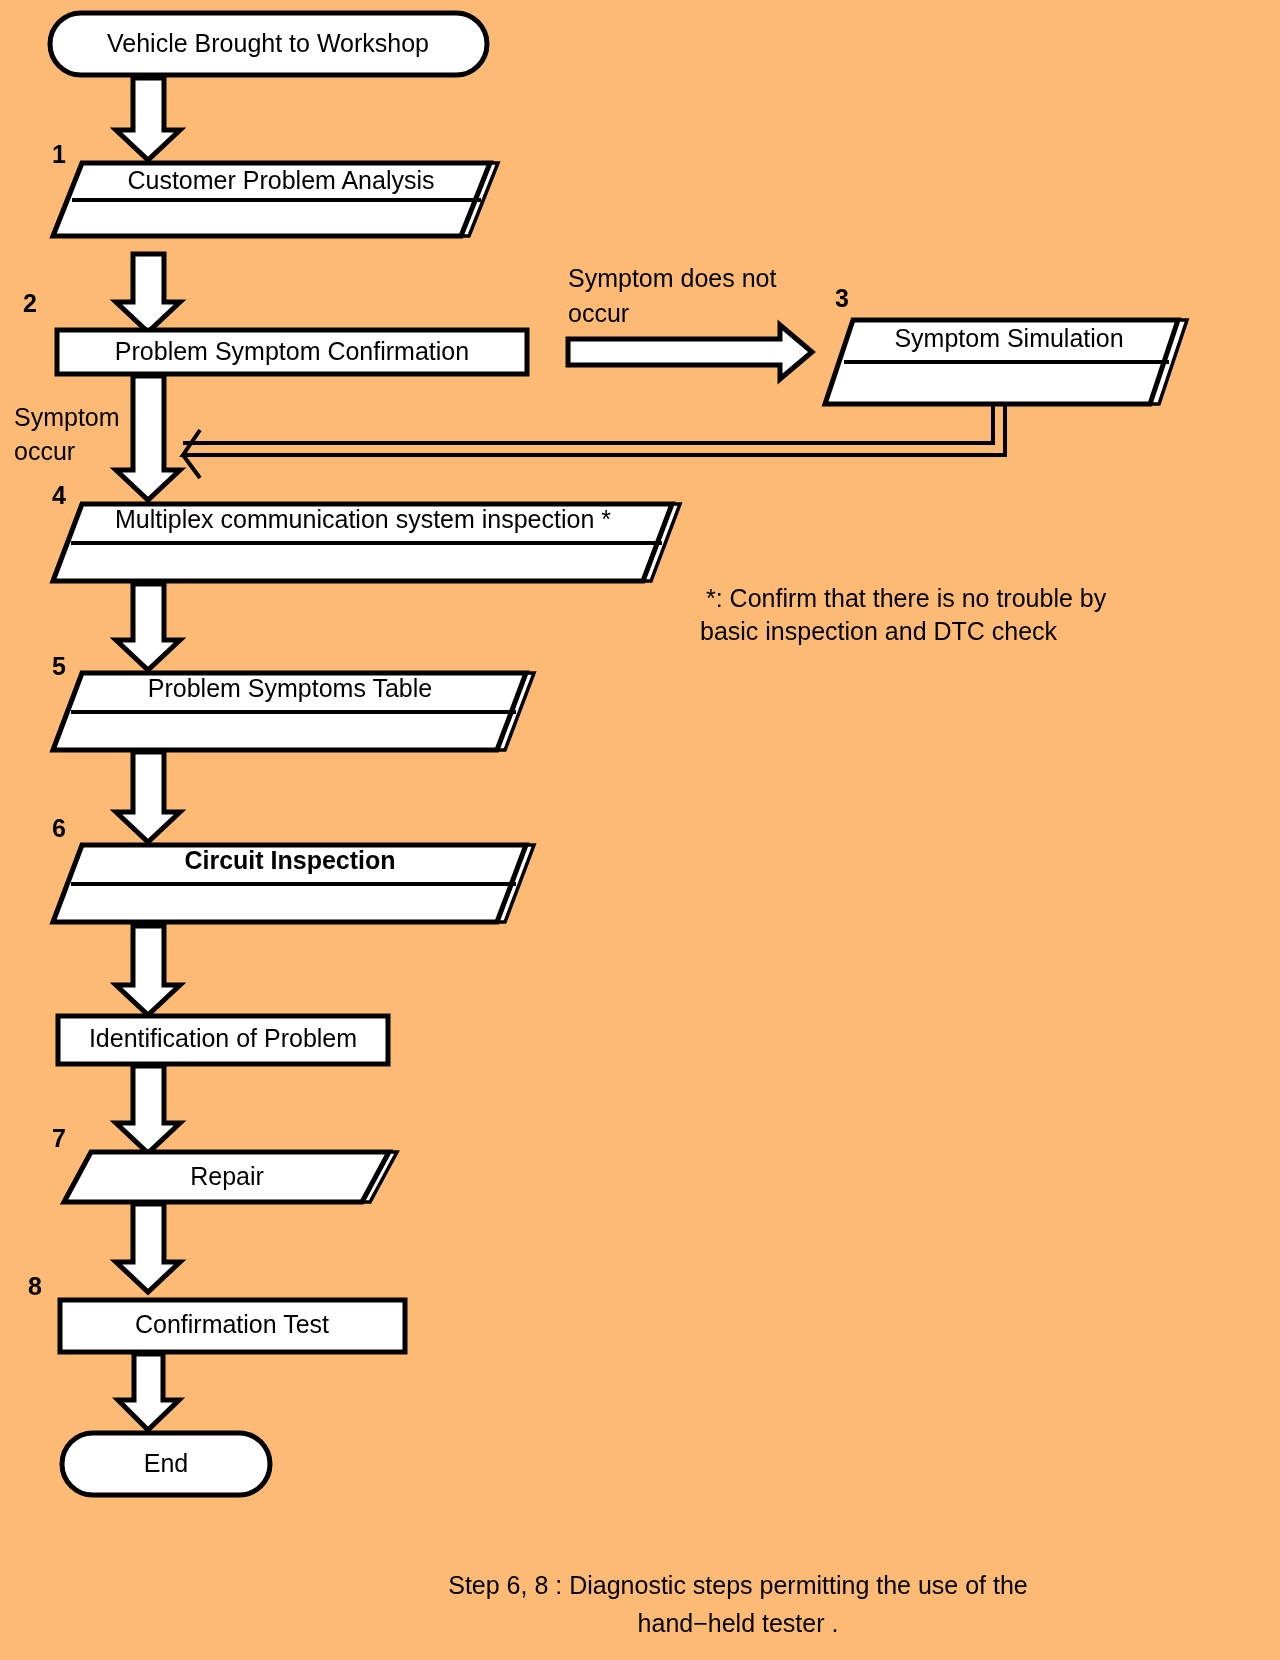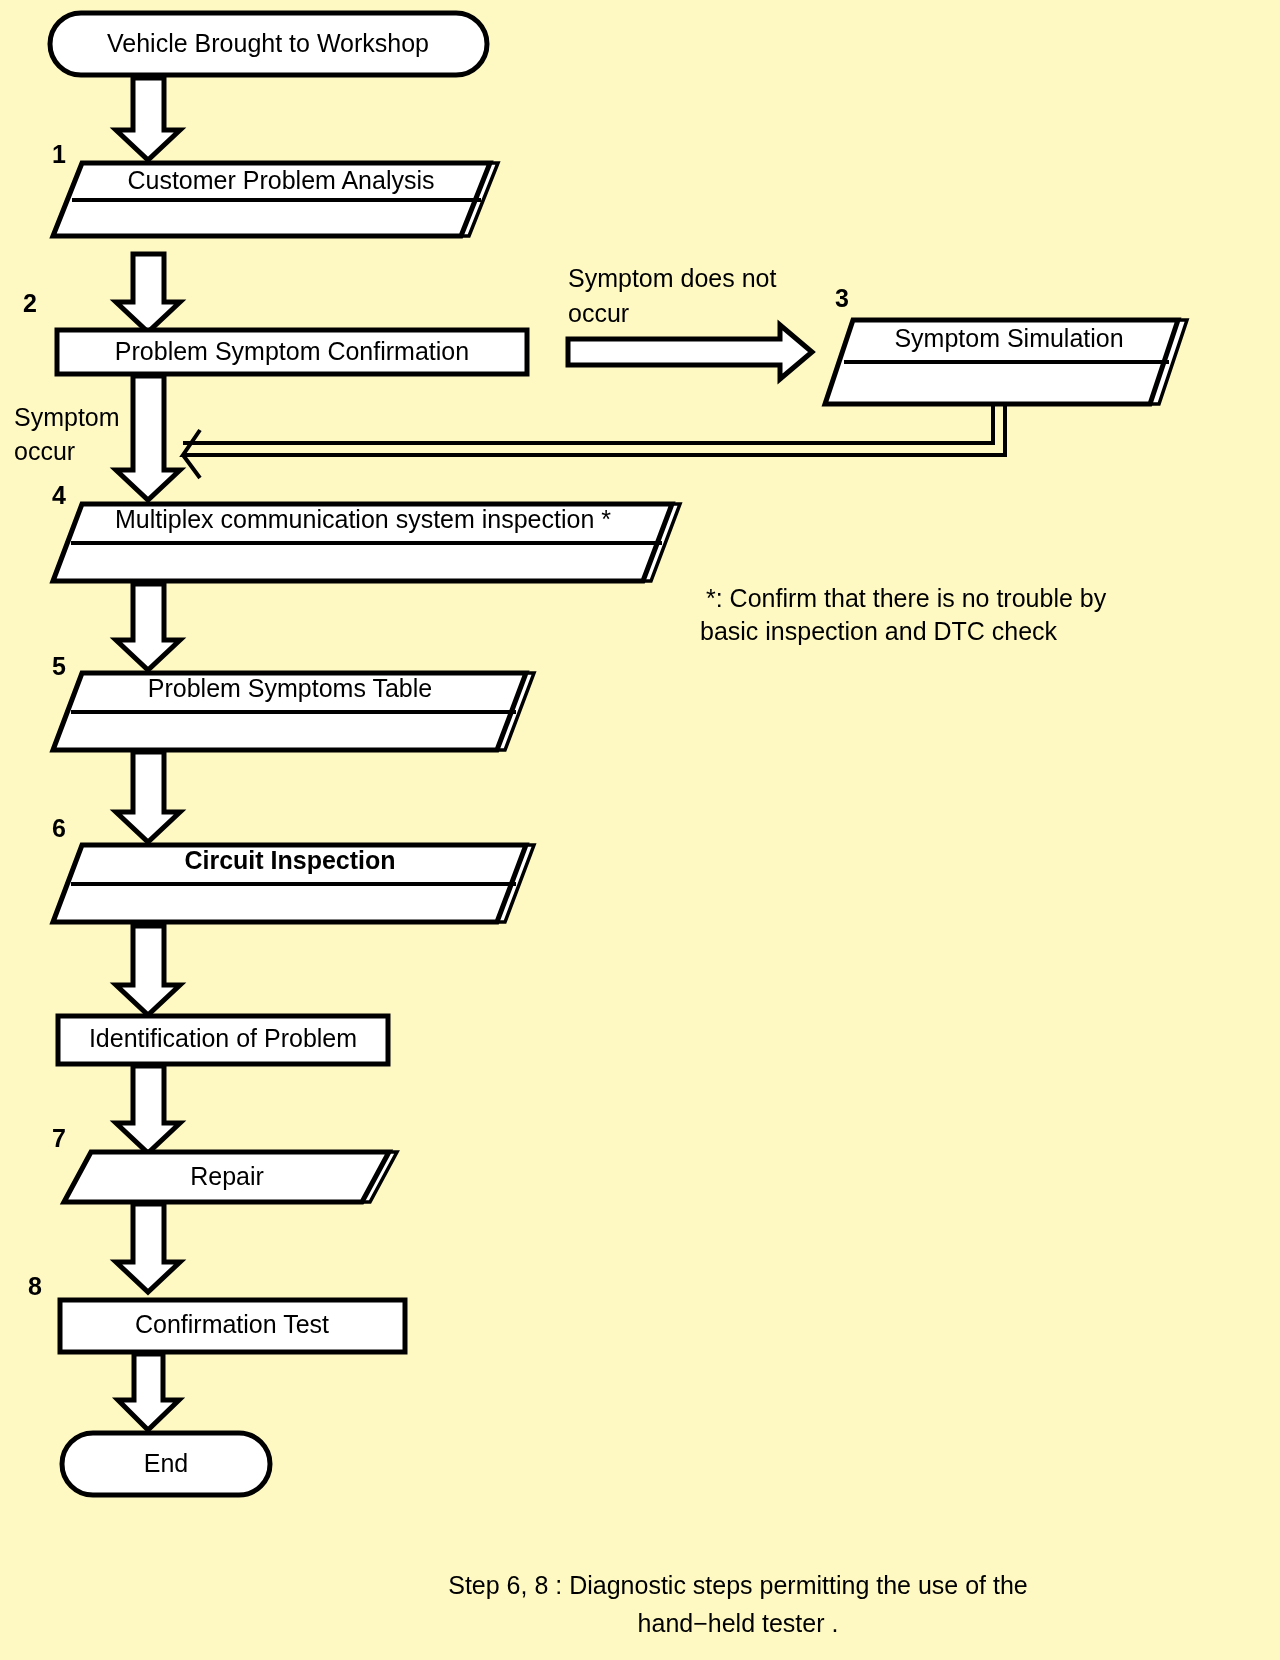--- a/index.html
+++ b/index.html
@@ -8,21 +8,21 @@
     background: #ffffff;
   }
   body {
     font-family: "Liberation Sans", sans-serif;
     color: #000000;
   }
   #page {
     position: relative;
     width: 1280px;
     height: 1660px;
-    background: #fef9c3;
+    background: #fdba74;
     overflow: hidden;
   }
   svg#flow {
     position: absolute;
     left: 0;
     top: 0;
     width: 1280px;
     height: 1660px;
     display: block;
   }

